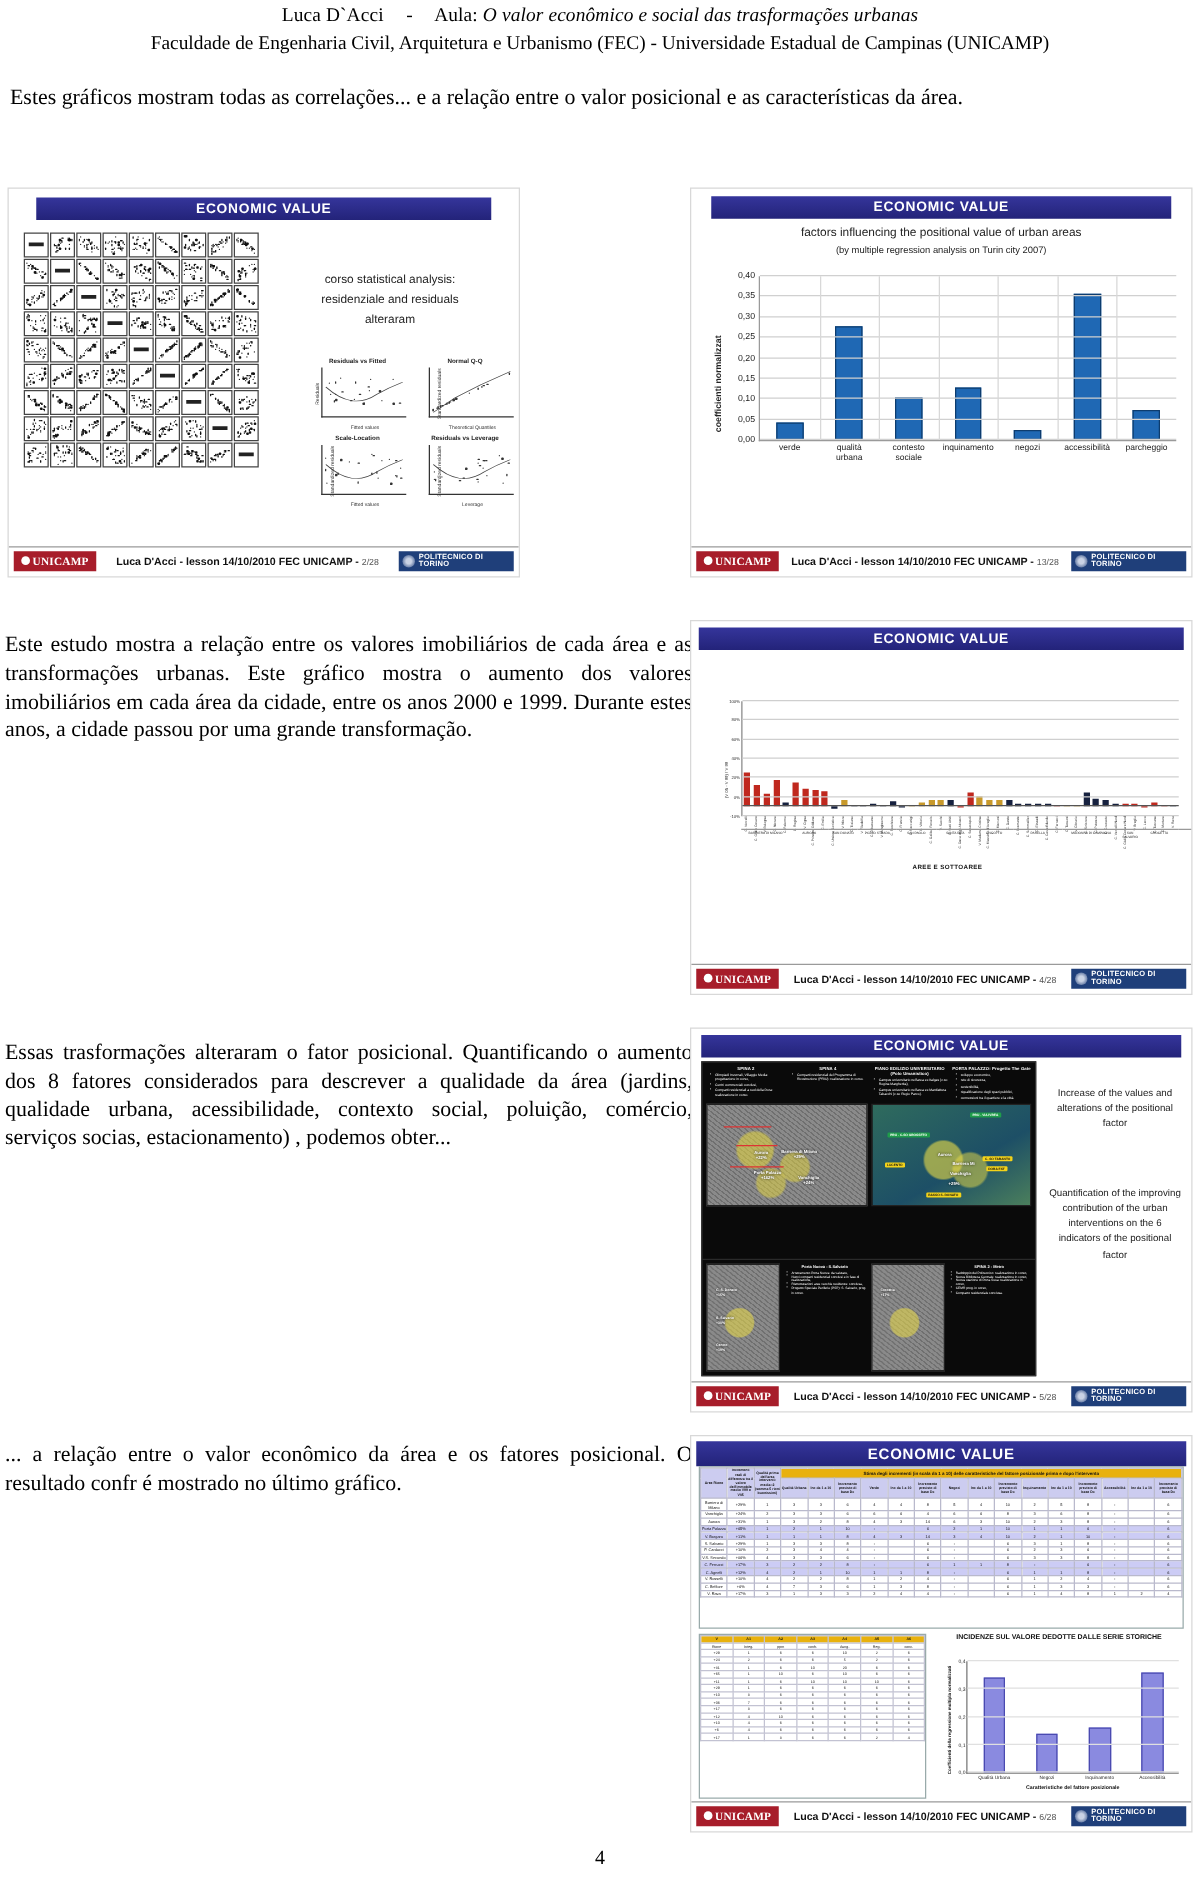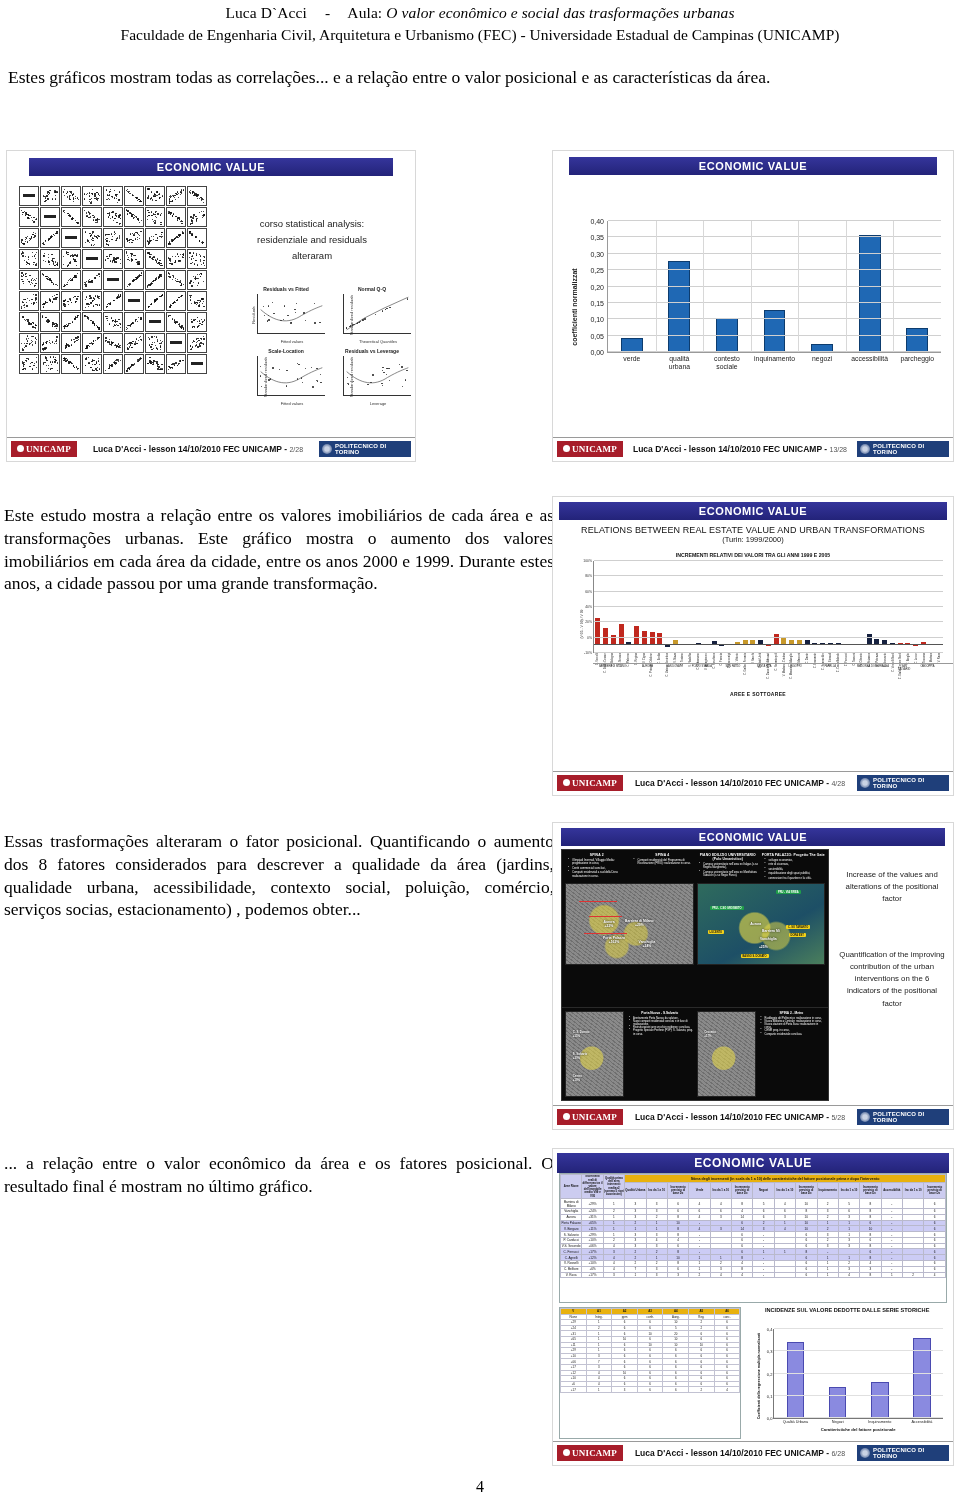--- a/index.html
+++ b/index.html
@@ -2500,20 +2500,24 @@
     </div>
     <div class="polito-logo">
         <span class="seal2"></span>
         <span>POLITECNICO DI TORINO</span>
       </div>
   </div>
 </div>
 
 <div class="slide" id="slide2">
   <div class="sl-title">ECONOMIC VALUE</div>
+  <div class="bc-head">
+    <div class="l1">factors influencing the positional value of urban areas</div>
+    <div class="l2">(by multiple regression analysis on Turin city 2007)</div>
+  </div>
   <div class="barchart">
     <div class="bc-ylabel">coefficienti normalizzat</div>
     <div class="bc-plot" id="bc-plot">
       <div class="bc-bars" id="bc-bars">
           <div class="bc-slot">
             <div class="bc-bar" title="verde: 0.043" style="height: 10.75%; background: rgb(31, 104, 180);"></div>
             <div class="bc-xlab">verde</div>
           </div>
           <div class="bc-slot">
             <div class="bc-bar" title="qualità urbana: 0.277" style="height: 69.25%; background: rgb(31, 104, 180);"></div>
@@ -2588,25 +2592,20 @@
         <span class="seal2"></span>
         <span>POLITECNICO DI TORINO</span>
       </div>
   </div>
 </div>
 
 <div class="para col-para" id="para2">Este estudo mostra a relação entre os valores imobiliários de cada área e as transformações urbanas. Este gráfico mostra o aumento dos valores imobiliários em cada área da cidade, entre os anos 2000 e 1999. Durante estes anos, a cidade passou por uma grande transformação.</div>
 
 <div class="slide" id="slide3">
   <div class="sl-title">ECONOMIC VALUE</div>
-  <div class="s3-head">
-    <div class="t1">RELATIONS BETWEEN REAL ESTATE VALUE AND URBAN TRANSFORMATIONS</div>
-    <div class="t2">(Turin: 1999/2000)</div>
-    <div class="t3">INCREMENTI RELATIVI DEI VALORI TRA GLI ANNI 1999 E 2005</div>
-  </div>
   <div class="s3-chart">
     <div class="s3-ylab">(V 05 - V 99) / V 99</div>
     <div class="s3-plot" id="s3-plot">
       <div class="s3-bars" id="s3-bars">
           <div class="s3-slot">
             <div class="s3-bar" title="C. Vercelli: 32" style="bottom: 9.09091%; height: 29.0909%; background: rgb(192, 40, 30);"></div>
           </div>
           <div class="s3-slot">
             <div class="s3-bar" title="C. Giulio Cesare: 20" style="bottom: 9.09091%; height: 18.1818%; background: rgb(192, 40, 30);"></div>
           </div>
@@ -3042,21 +3041,21 @@
       <span>Luca D'Acci  -   lesson 14/10/2010  FEC UNICAMP   -</span>
       <span class="slideno">5/28</span>
     </div>
     <div class="polito-logo">
         <span class="seal2"></span>
         <span>POLITECNICO DI TORINO</span>
       </div>
   </div>
 </div>
 
-<div class="para col-para" id="para4">... a relação entre o valor econômico da área e os fatores posicional. O resultado final é mostram no último gráfico.</div>
+<div class="para col-para" id="para4">... a relação entre o valor econômico da área e os fatores posicional. O resultado confr é mostrado no último gráfico.</div>
 
 <div class="slide" id="slide5">
   <div class="sl-title">ECONOMIC VALUE</div>
   <div class="s5-table">
     <table class="t5">
       <thead>
         <tr id="t5-head-row-1">
             <th rowspan="2">Aree Rione</th>
             <th rowspan="2">Incrementi reali di differenza tra il valore dell'immobile medio V99 e V05</th>
             <th rowspan="2">Qualità prima dell'area interventi: media=2 (somma 5 rioni buonissimi)</th>

